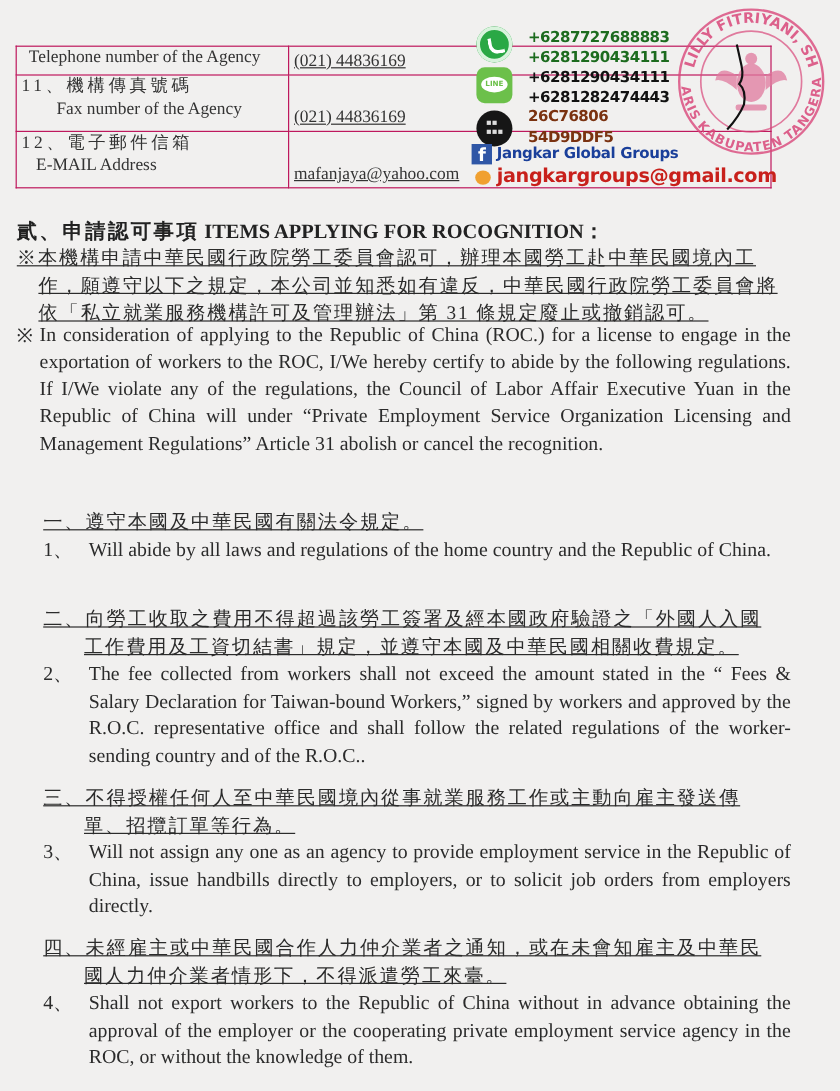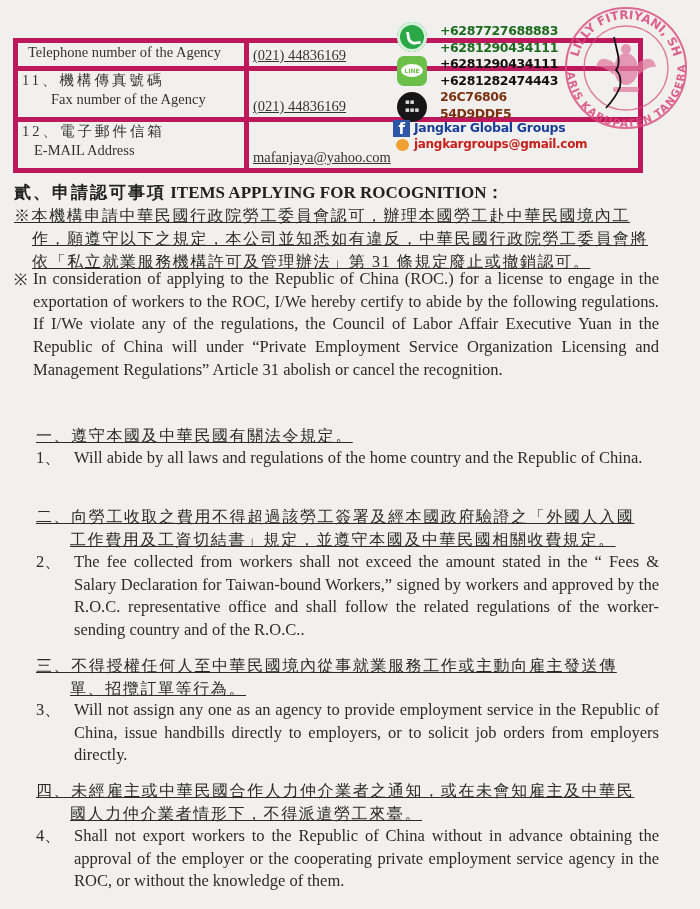--- a/index.html
+++ b/index.html
@@ -18,21 +18,21 @@
   
   .info-table {
     position: absolute;
     left: 13px; top: 38px;
     width: 630px;
     border-collapse: collapse;
     font-size: 14.5px;
     color: #333;
   }
   .info-table td {
-    border: 5px solid #be185d;
+    border: 1px solid #be185d;
     padding: 0 4px;
     vertical-align: top;
     line-height: 19px;
   }
   .info-table td.label { width: 218px; }
   .info-table td.value { vertical-align: bottom; padding-bottom: 1px; text-decoration: underline; }
   .row-tel td { height: 22px; }
   .row-fax td { height: 45px; margin-top: 20px; }
   .row-mail td { height: 45px; }
   .label .zh { display: block; letter-spacing: 3px; }
@@ -77,21 +77,21 @@
   .fb-row {
     position: absolute; left: 0; top: 100px; font-size: 12.5px; color: #1a3f9a;
     letter-spacing: -0.3px; white-space: nowrap;
   }
   .fb-ico {
     display: inline-block; width: 17px; height: 17px; background: #2f56a6; color: #fff;
     font-size: 15px; text-align: center; line-height: 19px; vertical-align: middle;
     margin-right: 4px; font-family: "DejaVu Sans", sans-serif;
   }
   .gm-row {
-    position: absolute; left: 3px; top: 117px; font-size: 12px; color: #c8201b;
+    position: absolute; left: 3px; top: 117px; font-size: 16px; color: #c8201b;
     letter-spacing: -0.3px; white-space: nowrap;
   }
   .gm-ico {
     display: inline-block; width: 13px; height: 12px; border-radius: 50%;
     background: #f0a030; vertical-align: middle; margin-right: 5px;
   }
 
   
   .stamp {
     position: absolute; left: 563px; top: 5px; width: 126px; height: 126px;

